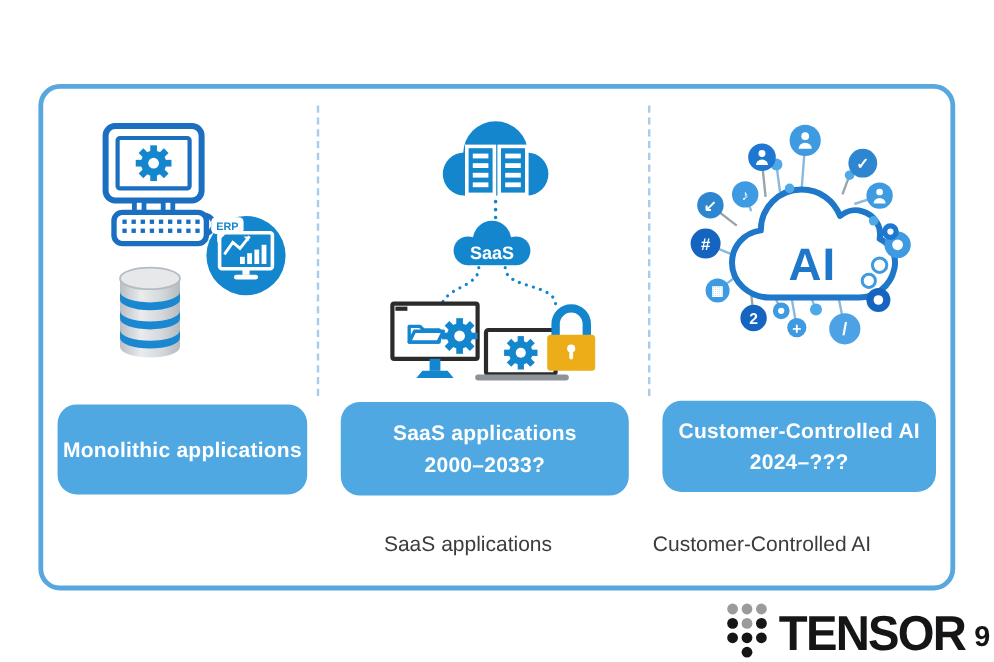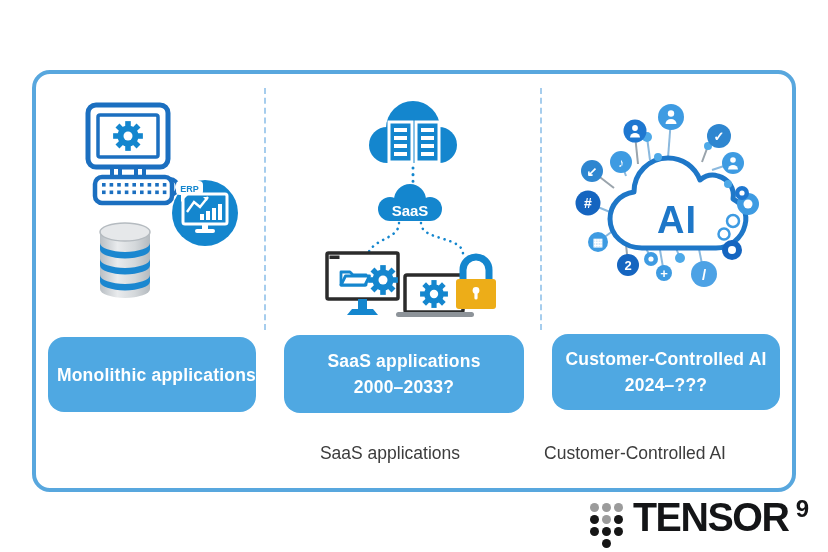--- a/index.html
+++ b/index.html
@@ -6,27 +6,27 @@
   .stage{position:relative;width:828px;height:552px;background:#ffffff;overflow:hidden;
          font-family:"Liberation Sans",sans-serif;}
   .frame{position:absolute;left:32px;top:70px;width:756px;height:414px;
          border:4px solid #58A7DE;border-radius:18px;background:#fff;}
   .divider{position:absolute;top:88px;height:242px;width:0;border-left:2px dashed #A6CDED;}
   .divider.d1{left:264px;} .divider.d2{left:540px;}
   .panel-art{position:absolute;}
   .era-box{position:absolute;background:#4FA8E2;border-radius:16px;color:#fff;
            display:flex;flex-direction:column;align-items:center;justify-content:center;
            text-align:center;font-size:17.5px;font-weight:600;line-height:26px;letter-spacing:.2px;}
-  .era1{left:48px;top:337px;width:208px;height:75px;align-items:flex-end;}
+  .era1{left:48px;top:337px;width:208px;height:75px;}
   .era2{left:284px;top:335px;width:240px;height:78px;}
   .era3{left:552px;top:334px;width:228px;height:76px;}
   .footer-caption{position:absolute;top:443px;font-size:17.5px;color:#3c3c3c;text-align:center;}
   .fc-left{left:290px;width:200px;}
   .fc-right{left:514px;width:242px;}
-  .logo{position:absolute;left:590px;top:498px;display:flex;align-items:flex-start;}
+  .logo{position:absolute;left:606px;top:498px;display:flex;align-items:flex-end;}
   .dotgrid{display:grid;grid-template-columns:repeat(3,9px);grid-auto-rows:9px;gap:3px;margin-top:5px;}
   .dot{width:9px;height:9px;border-radius:50%;}
   .dot.g{background:#9b9b9b;} .dot.b{background:#161616;} .dot.e{background:transparent;}
   .logo-word{margin-left:10px;font-size:41px;font-weight:bold;letter-spacing:-1.5px;
              color:#141517;line-height:0.95;transform:scaleX(.96);transform-origin:left top;}
   .logo-sup{font-size:24px;font-weight:bold;color:#141517;position:relative;top:-3px;margin-left:1px;}
   svg text{font-family:"Liberation Sans",sans-serif;}
 </style>
 </head>
 <body>

